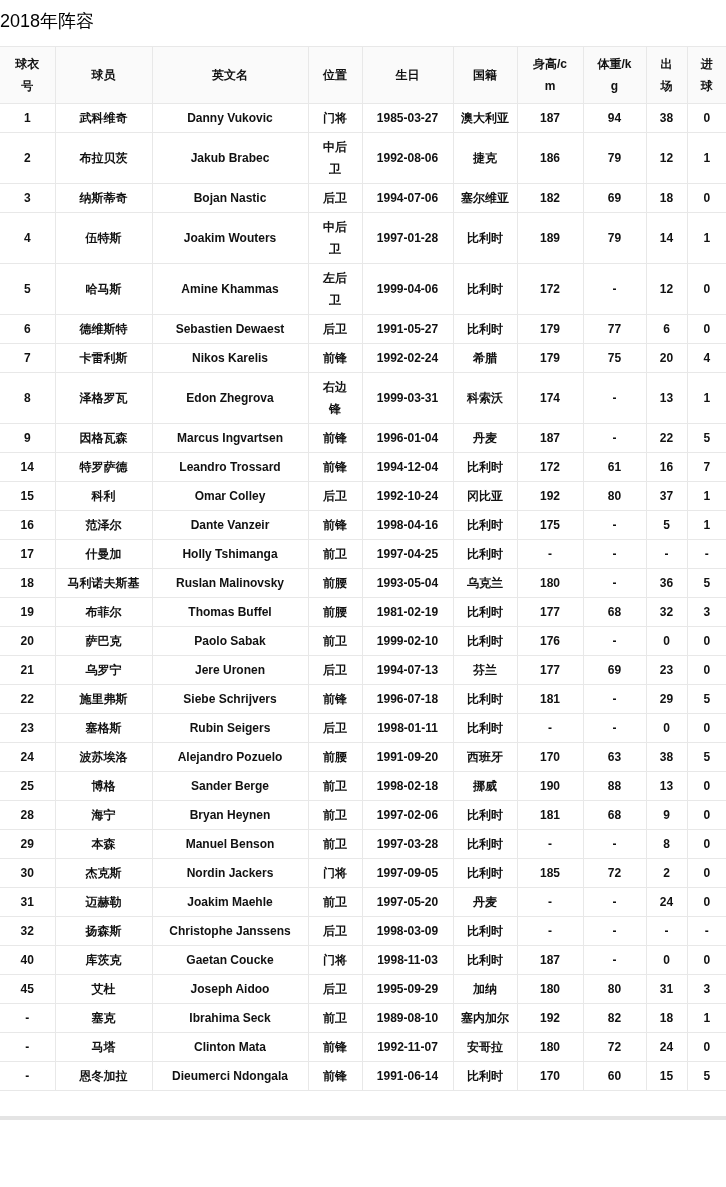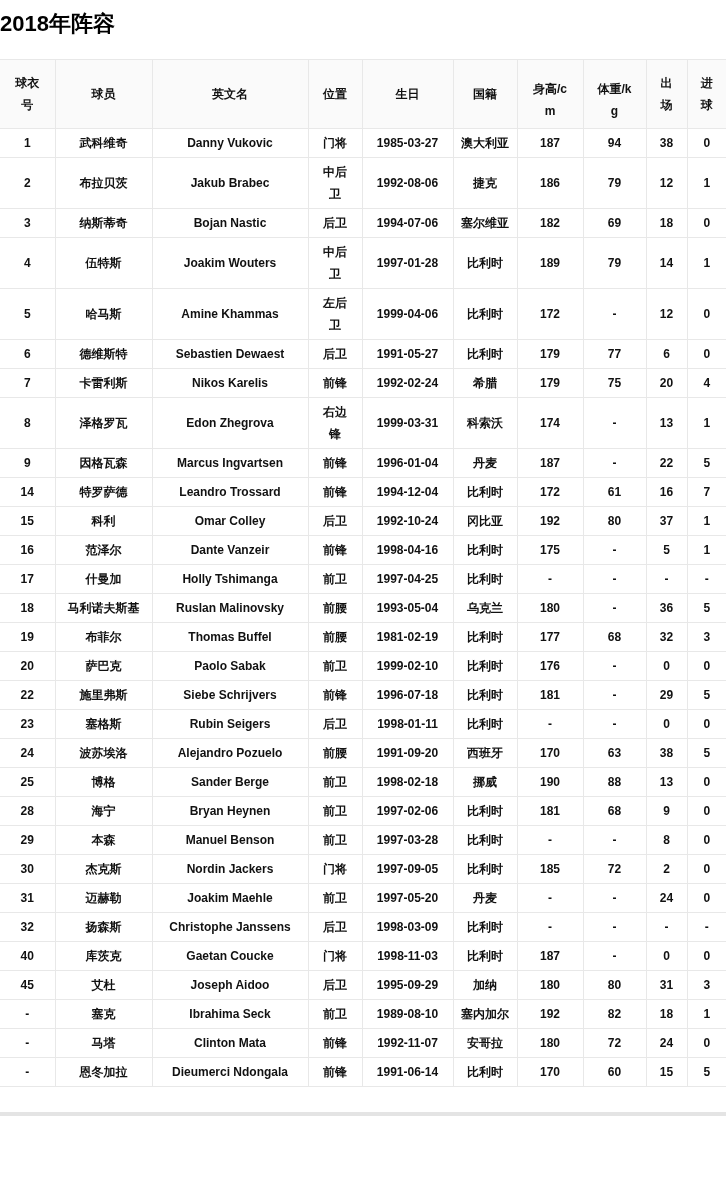--- a/index.html
+++ b/index.html
@@ -8,23 +8,23 @@
     background: #ffffff;
     width: 726px;
     font-family: "Liberation Sans", sans-serif;
     color: #111111;
   }
   .page {
     width: 726px;
     overflow: hidden;
   }
   .page-title {
-    font-size: 22px;
-    font-weight: 700;
-    margin: 9px 0 20px 0;
+    font-size: 18px;
+    font-weight: 400;
+    margin: 9px 0 13px 0;
     color: #000000;
     white-space: nowrap;
   }
   table.squad {
     border-collapse: collapse;
     table-layout: fixed;
     width: 726px;
     font-size: 12px;
     font-weight: 700;
     color: #111111;
@@ -40,21 +40,21 @@
   table.squad thead th {
     background: #fafafa;
     padding: 6px 3px;
     font-weight: 700;
   }
   table.squad tr > *:first-child { border-left: none; }
   table.squad tr > *:last-child  { border-right: none; }
 
   
   .w26 { display: inline-block; max-width: 26px; word-break: break-all; }
-  .w40 { display: inline-block; max-width: 40px; word-break: break-all; margin-top: 12px; }
+  .w40 { display: inline-block; max-width: 40px; word-break: break-all; }
   .w13 { display: inline-block; max-width: 13px; word-break: break-all; }
 
   .scrollbar-track {
     width: 726px;
     height: 4px;
     background: #e4e4e4;
     margin-top: 25px;
   }
 </style>
 </head>
@@ -278,20 +278,32 @@
           <td>Paolo Sabak</td>
           <td><span class="w26">前卫</span></td>
           <td>1999-02-10</td>
           <td>比利时</td>
           <td>176</td>
           <td>-</td>
           <td>0</td>
           <td>0</td>
         </tr>
         <tr>
+          <td>21</td>
+          <td>乌罗宁</td>
+          <td>Jere Uronen</td>
+          <td><span class="w26">后卫</span></td>
+          <td>1994-07-13</td>
+          <td>芬兰</td>
+          <td>177</td>
+          <td>69</td>
+          <td>23</td>
+          <td>0</td>
+        </tr>
+        <tr>
           <td>22</td>
           <td>施里弗斯</td>
           <td>Siebe Schrijvers</td>
           <td><span class="w26">前锋</span></td>
           <td>1996-07-18</td>
           <td>比利时</td>
           <td>181</td>
           <td>-</td>
           <td>29</td>
           <td>5</td>

